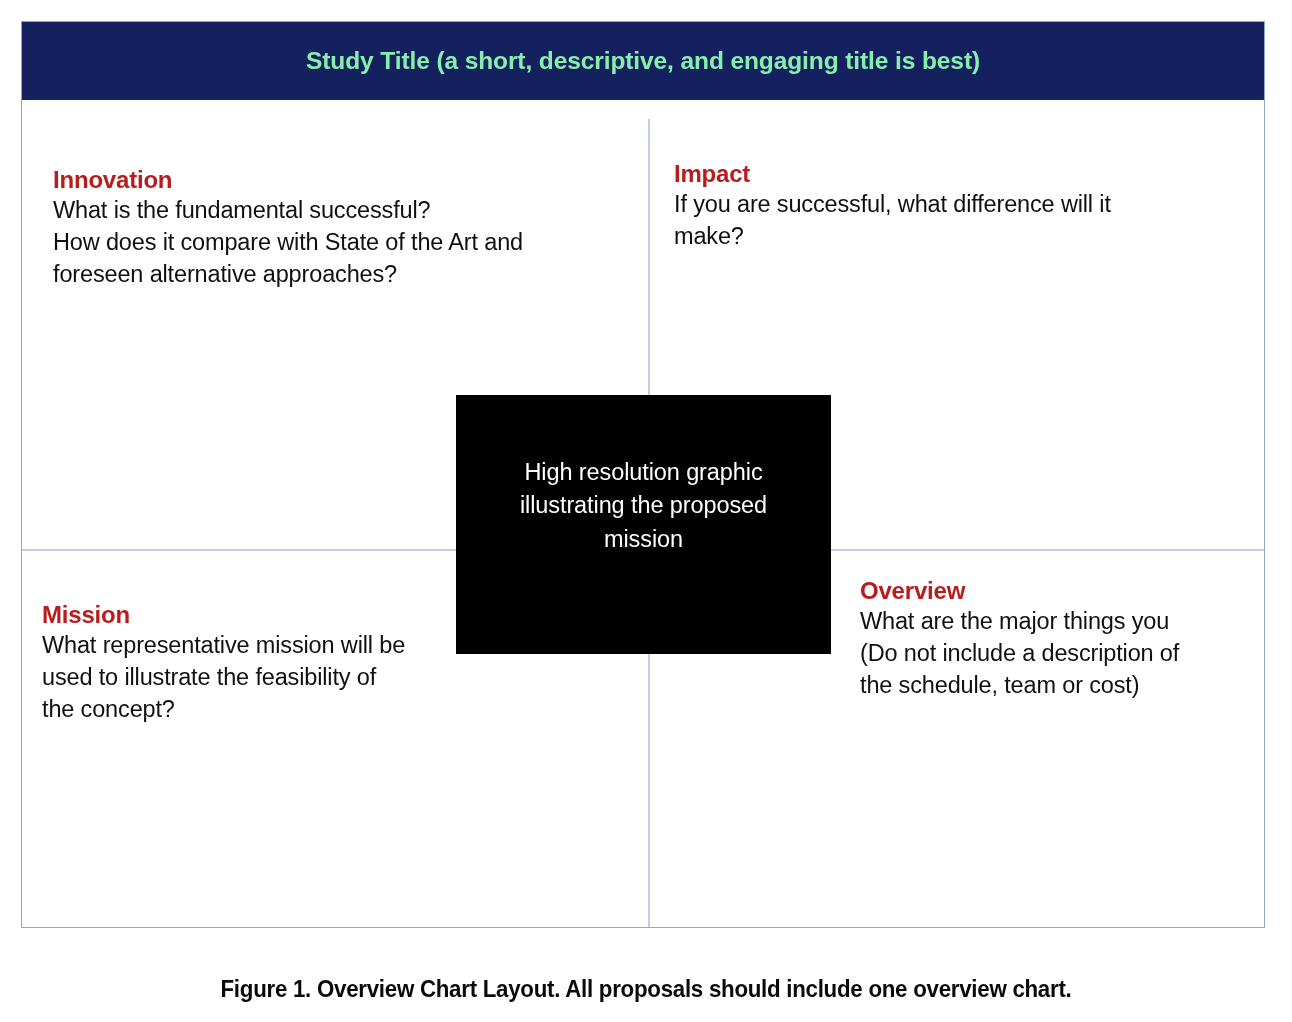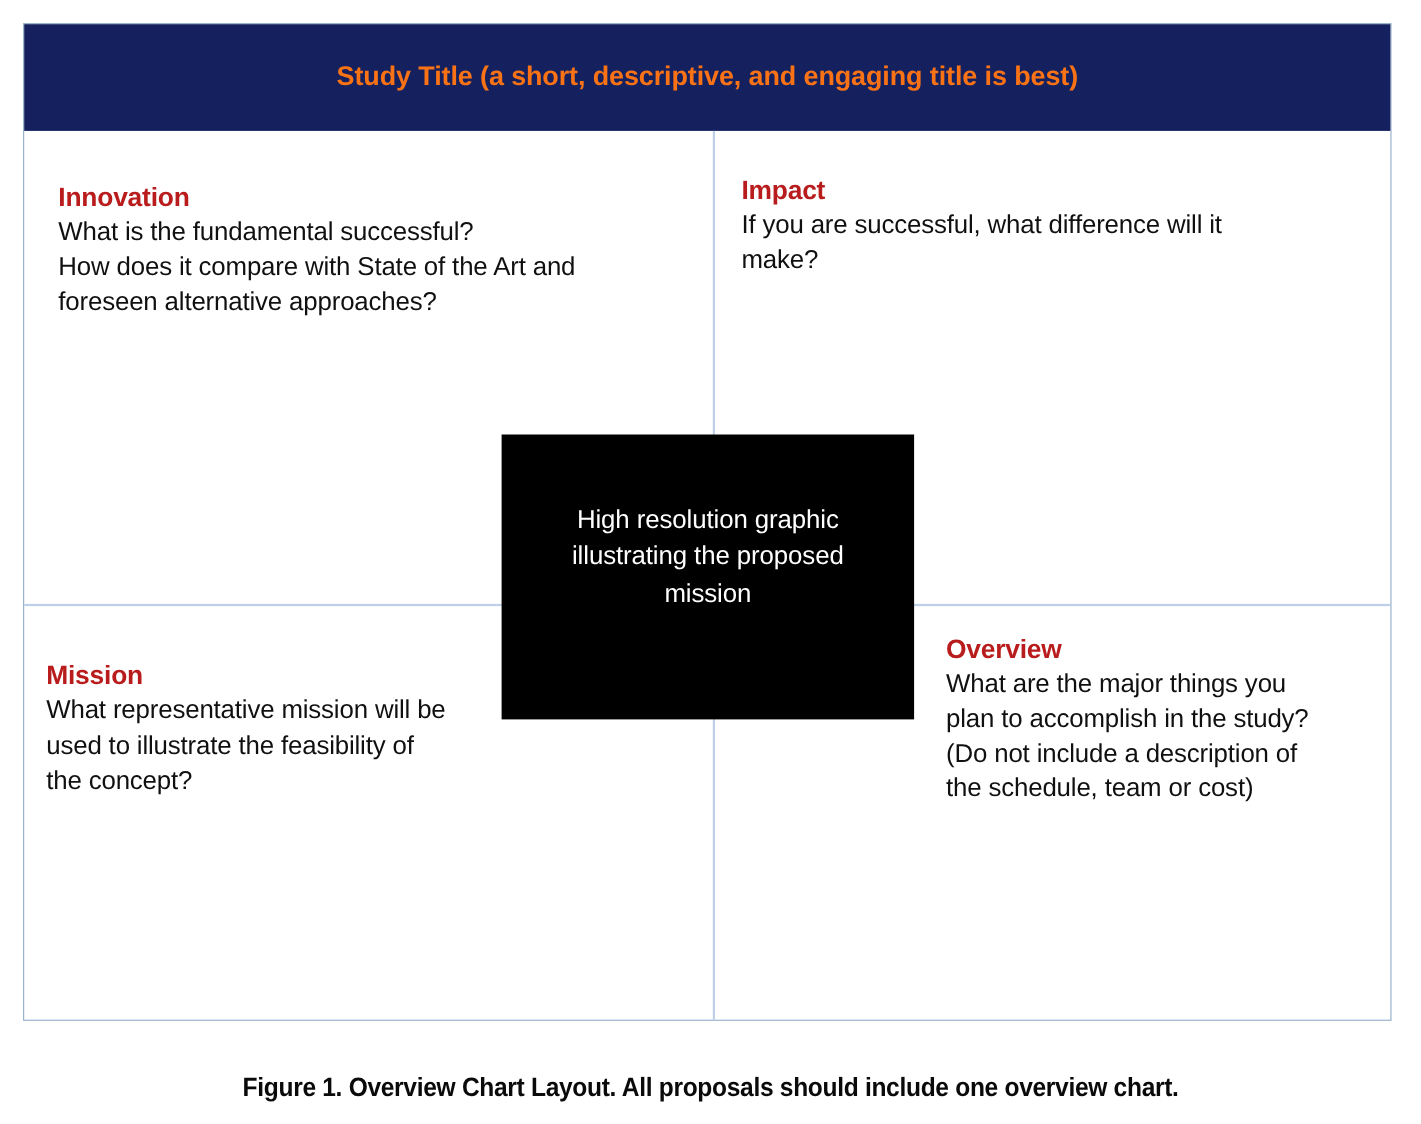--- a/index.html
+++ b/index.html
@@ -27,24 +27,24 @@
     border: 1px solid #8faac8;
     background: #ffffff;
   }
 
   
   #title-banner {
     position: absolute;
     left: 0;
     top: 0;
     width: 100%;
-    height: 97px;
+    height: 78px;
     box-sizing: border-box;
     background: #15205E;
-    color: #f97316;
+    color: #86efac;
     display: flex;
     flex-direction: column;
     align-items: center;
     justify-content: center;
     text-align: center;
     padding: 0 20px;
   }
   #title-line-1 {
     font-size: 24.5px;
     font-weight: bold;
@@ -183,21 +183,20 @@
         <div>What representative mission will be</div>
         <div>used to illustrate the feasibility of</div>
         <div>the concept?</div>
       </div>
     </div>
 
     <div class="quad" id="quad-approach">
       <div class="quad-title">Overview</div>
       <div class="quad-body">
         <div>What are the major things you</div>
-        <div>plan to accomplish in the study?</div>
         <div>(Do not include a description of</div>
         <div>the schedule, team or cost)</div>
       </div>
     </div>
 
     <div id="graphic-placeholder">
       <div>High resolution graphic</div>
       <div>illustrating the proposed</div>
       <div>mission</div>
     </div>

